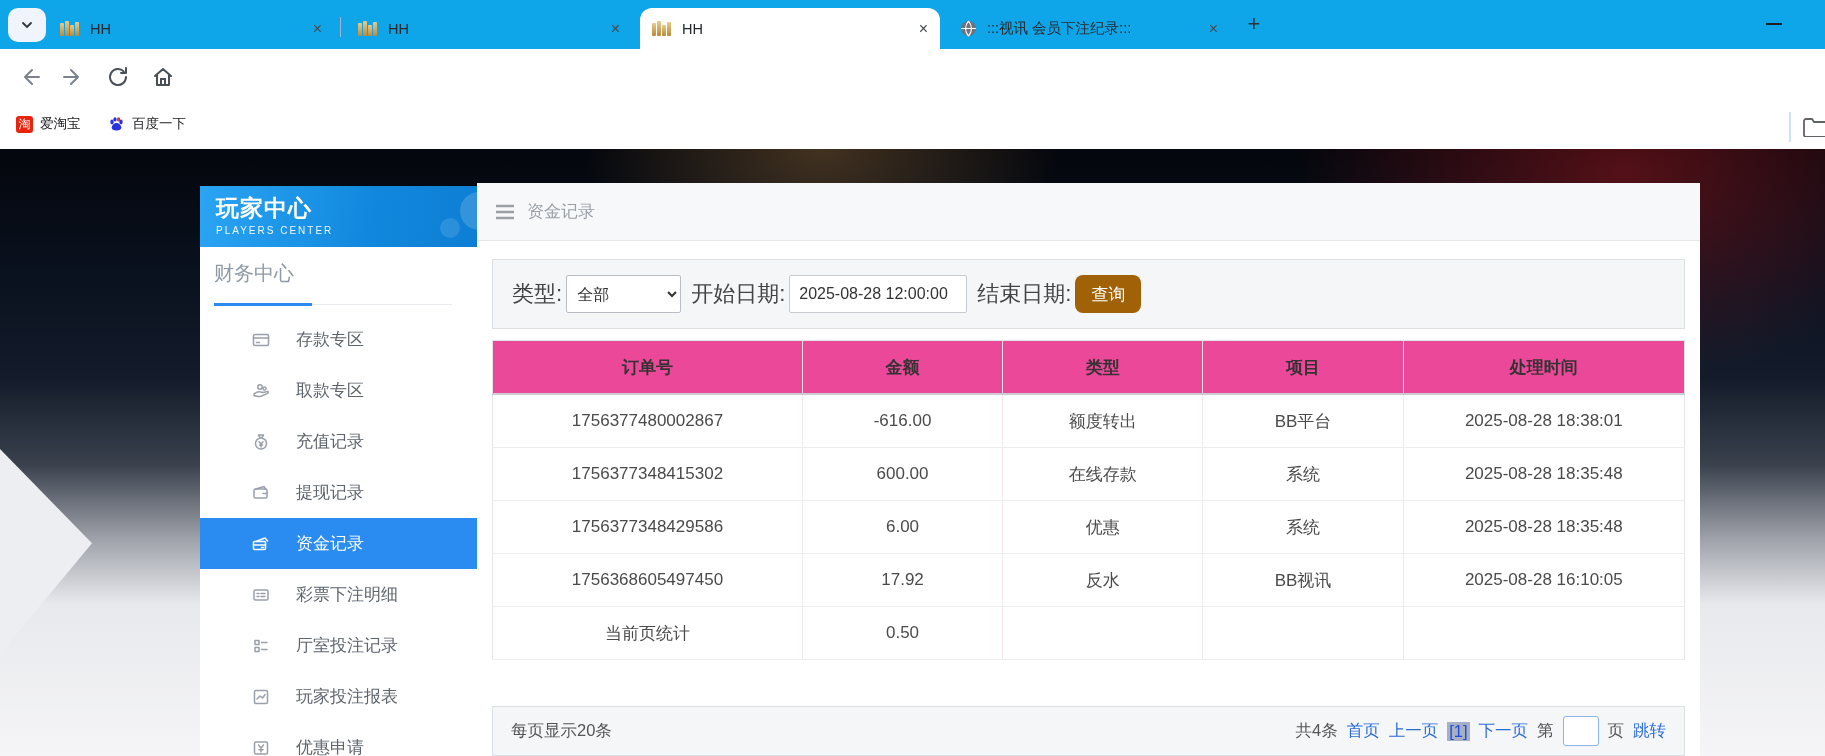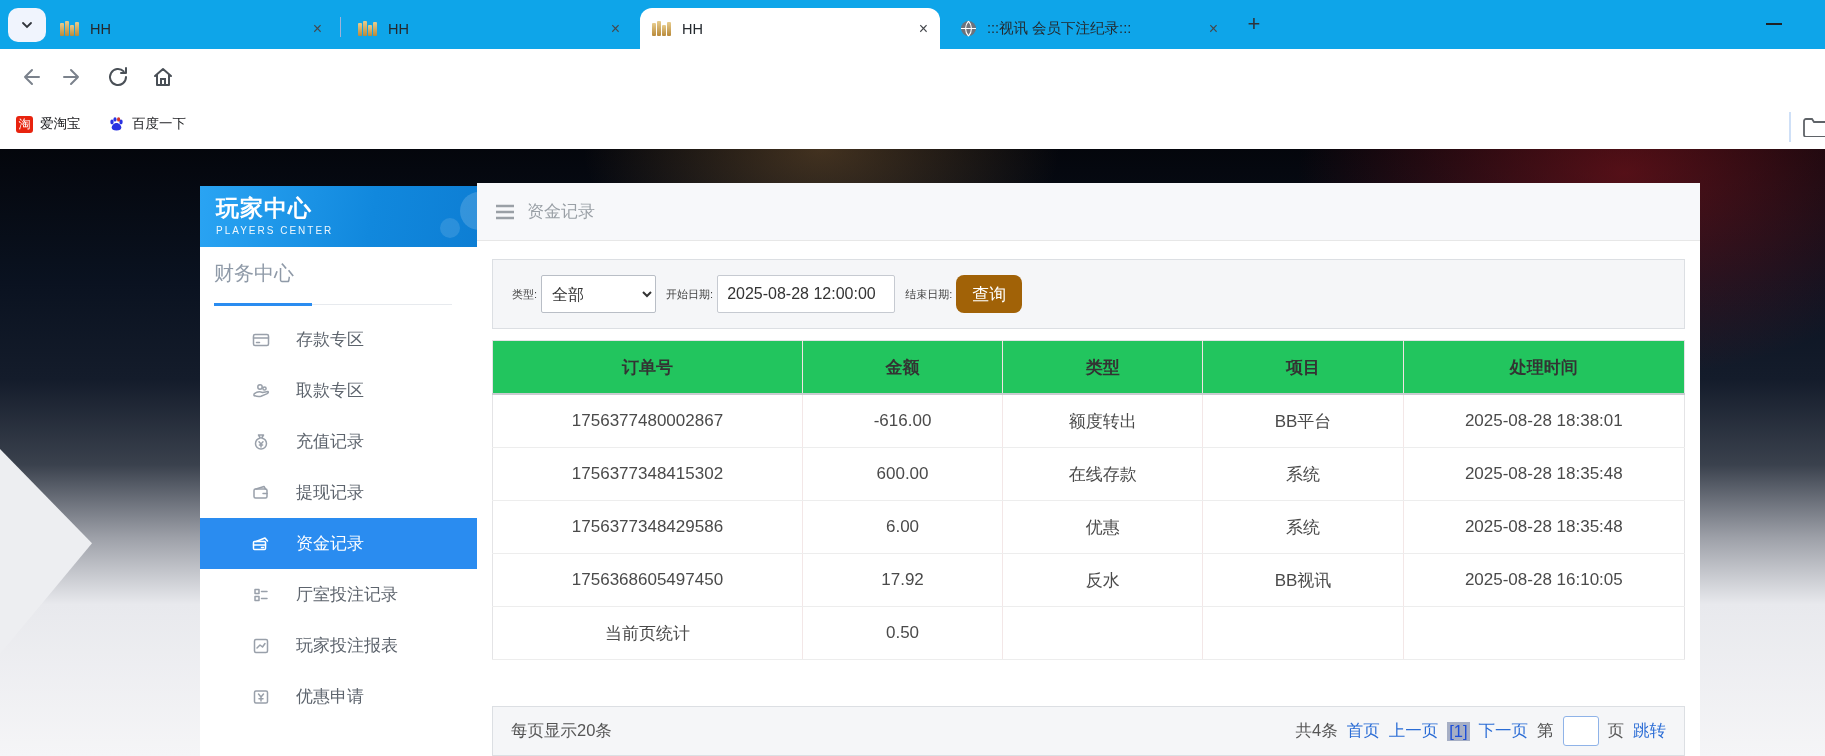--- a/index.html
+++ b/index.html
@@ -56,27 +56,27 @@
   .sb-item.active{background:#2a8cf0;color:#fff}
   .sb-item.active .chev{position:absolute;right:16px;top:50%;transform:translateY(-50%);font-size:15px;color:#fff}
   svg.lic{stroke:#99a0aa;fill:none;stroke-width:1.5;stroke-linecap:round;stroke-linejoin:round}
   .sb-item.active svg.lic{stroke:#fff}
 
   
   .main{position:absolute;left:477px;top:34px;width:1223px;height:573px;background:#fff;overflow:hidden}
   .m-header{height:57px;background:#f7f8fa;border-bottom:1px solid #e7e7e7;display:flex;align-items:center;padding-left:18px}
   .m-title{font-size:17px;color:#9aa0a6;margin-left:12px}
   .filterbox{position:absolute;top:76px;left:15px;width:1193px;height:70px;background:#f5f6f8;border:1px solid #dcdfe3;box-sizing:border-box;display:flex;align-items:center;padding-left:19px}
-  .f-label{font-size:11px;color:#444;margin-right:4px;white-space:nowrap}
+  .f-label{font-size:22px;color:#444;margin-right:4px;white-space:nowrap}
   .f-select{width:115px;height:38px;font-size:16px;color:#333;border:1px solid #b9bec6;border-radius:2px;background:#fff;margin-right:10px;padding-left:6px;font-family:inherit}
   .f-input{width:178px;height:38px;box-sizing:border-box;font-size:16px;color:#333;border:1px solid #c6cad1;border-radius:2px;background:#fff;margin-right:10px;padding-left:9px;font-family:inherit}
   .btn-search{width:66px;height:38px;background:#a16207;color:#fff;border:none;border-radius:8px;font-size:17px;font-family:inherit}
 
   table.grid{position:absolute;top:157px;left:15px;width:1193px;border-collapse:collapse;table-layout:fixed;border:1px solid #e4e4e6}
-  table.grid th{height:50px;background:#22c55e;font-size:17px;color:#333;font-weight:bold;border-bottom:2px solid #caccd1;border-right:1px solid #f1e3e3}
+  table.grid th{height:50px;background:#ec4899;font-size:17px;color:#333;font-weight:bold;border-bottom:2px solid #caccd1;border-right:1px solid #f1e3e3}
   table.grid td{height:50px;font-size:17px;color:#4a4a4a;text-align:center;border-bottom:1px solid #ededed;border-right:1px solid #f3e7e7}
   table.grid th:last-child,table.grid td:last-child{border-right:none}
   .col-order{width:26%}.col-amt{width:16.8%}.col-type{width:16.8%}.col-item{width:16.8%}.col-time{width:23.6%}
 
   .pagebar{position:absolute;top:523px;left:15px;width:1193px;height:50px;background:#f5f6f8;border:1px solid #dcdfe3;box-sizing:border-box;display:flex;align-items:center;justify-content:space-between;padding:0 18px;font-size:16.5px;color:#555}
   .pg-right{display:flex;align-items:center;gap:9px}
   .pg-link{color:#2a6cd5}
   .pg-current{color:#1d4fd7;background:#a6afc5;padding:0 2px}
   .pg-input{width:30px;height:26px;border:1px solid #8fb3e8;border-radius:3px;background:#fff}
 </style>
@@ -245,20 +245,29 @@
         </div>
         <div class="sb-item active">
           <span class="ic">
               <svg class="lic" width="18" height="18" viewBox="0 0 18 18">
                 <rect x="1.5" y="6.5" width="12" height="8" rx="1"></rect>
                 <path d="M4 6.5l9-3.5 2.5 3M1.5 10h12M9.5 12.5h2"></path>
               </svg>
             </span>
           <span>资金记录</span>
           <span class="chev">❯</span>
+        </div>
+        <div class="sb-item">
+          <span class="ic">
+              <svg class="lic" width="18" height="18" viewBox="0 0 18 18">
+                <rect x="2" y="4" width="14" height="10" rx="1.5"></rect>
+                <path d="M5 7.5h2M5 10.5h2M9 7.5h4M9 10.5h4"></path>
+              </svg>
+            </span>
+          <span>彩票下注明细</span>
         </div>
         <div class="sb-item">
           <span class="ic">
               <svg class="lic" width="18" height="18" viewBox="0 0 18 18">
                 <rect x="3" y="3.5" width="4" height="4"></rect>
                 <rect x="3" y="10.5" width="4" height="4"></rect>
                 <path d="M9.5 5.5H15M9.5 12.5H15"></path>
               </svg>
             </span>
           <span>厅室投注记录</span>

